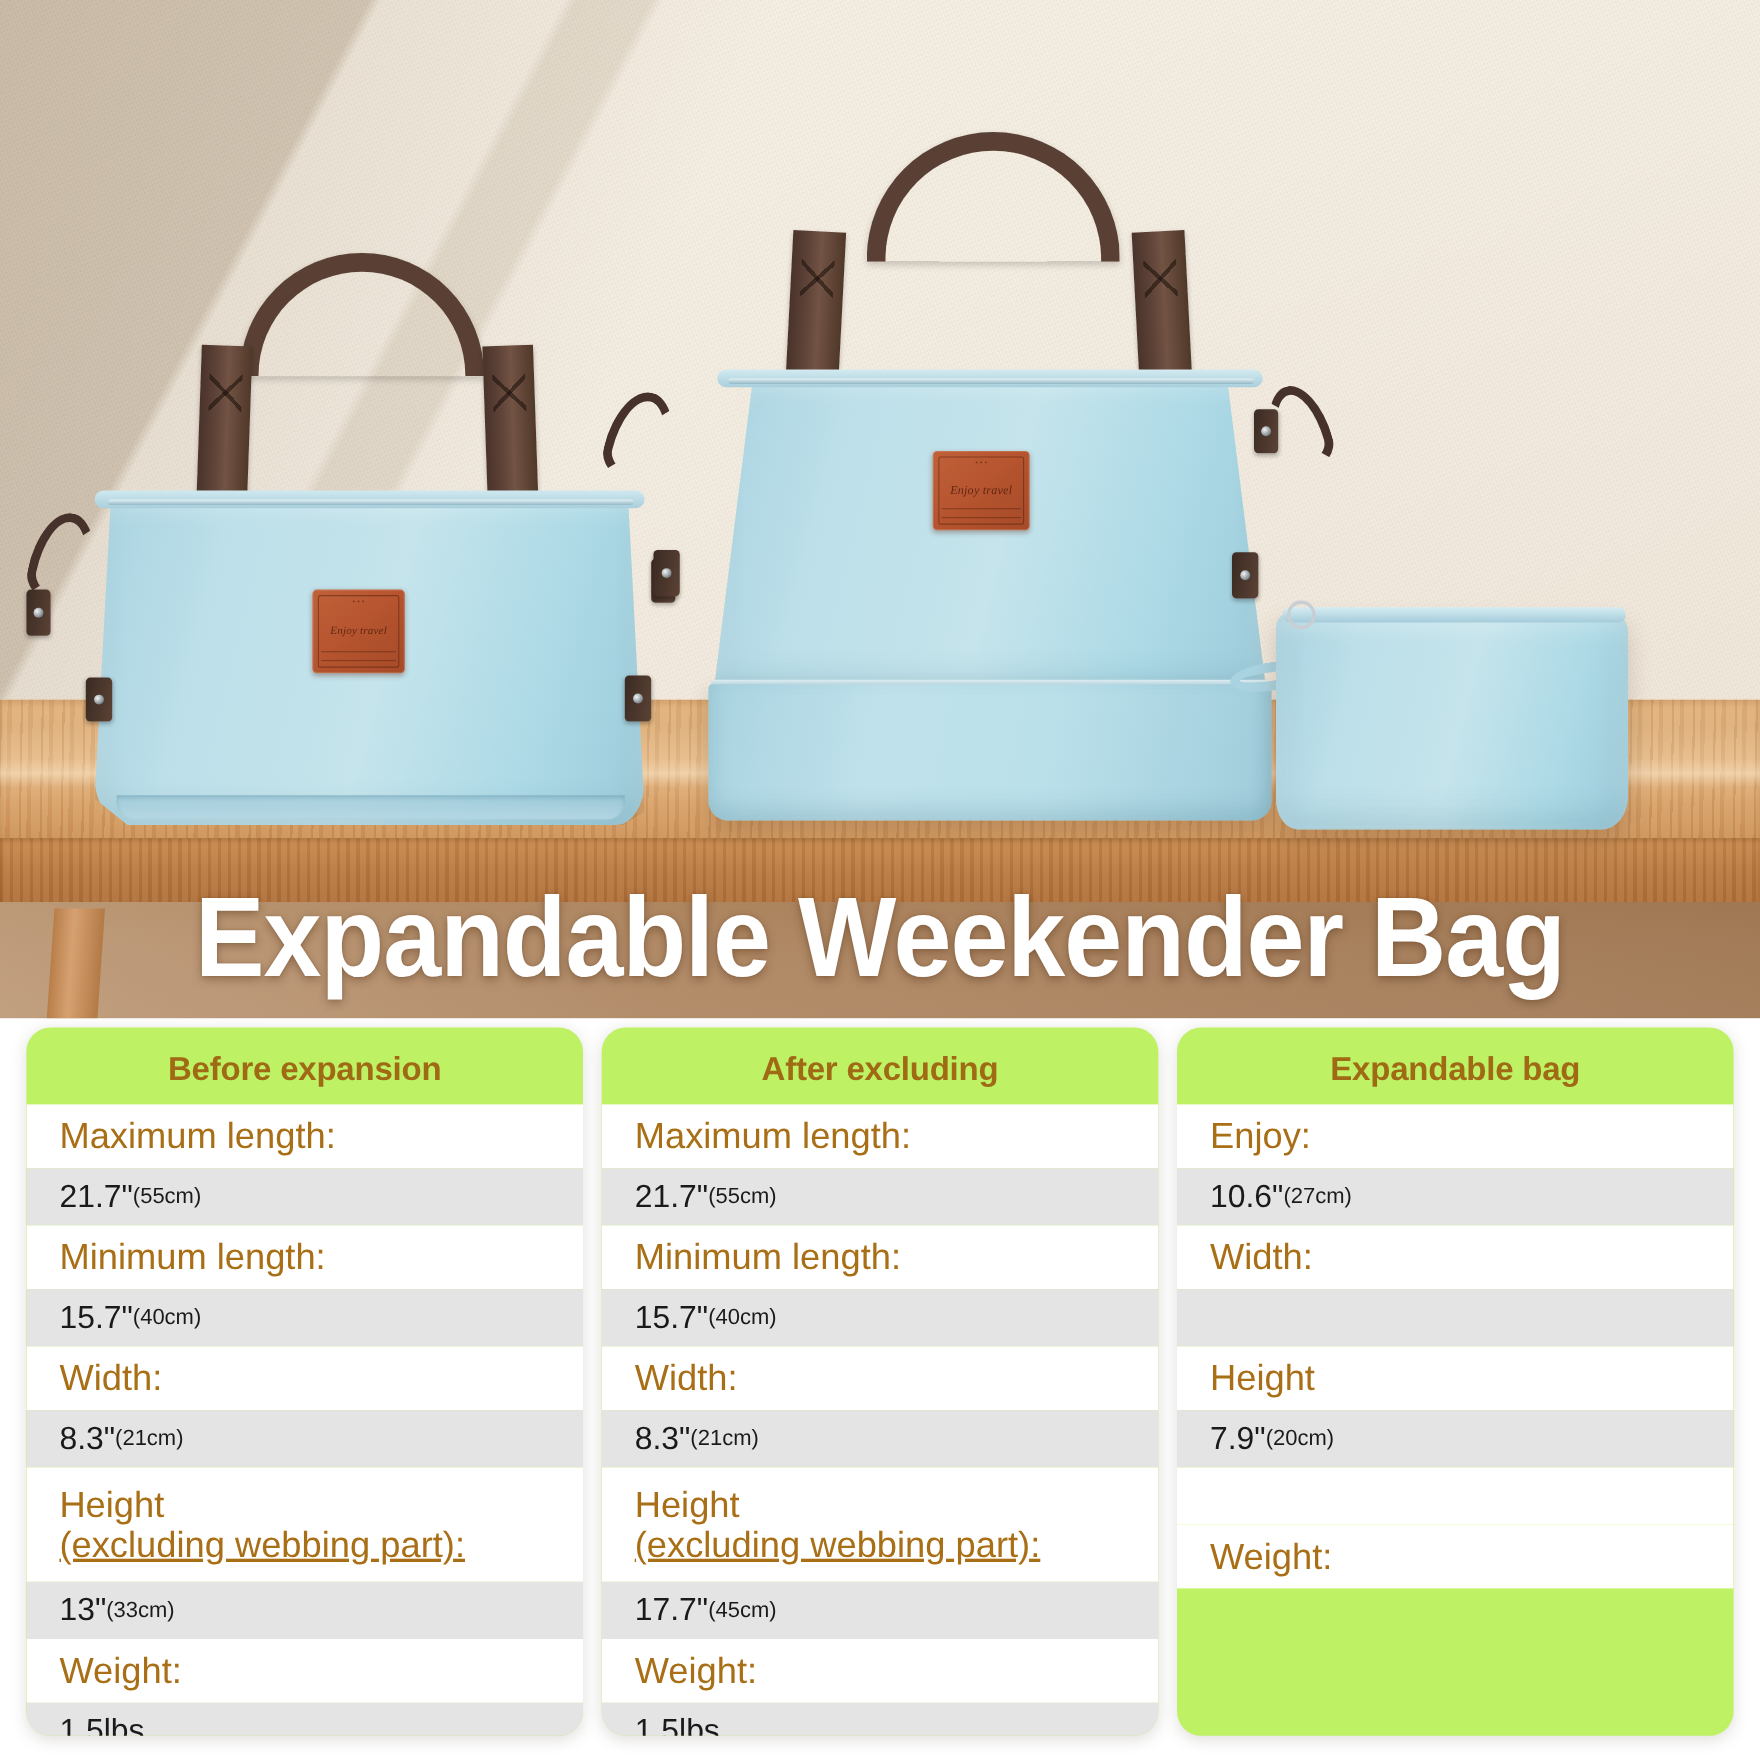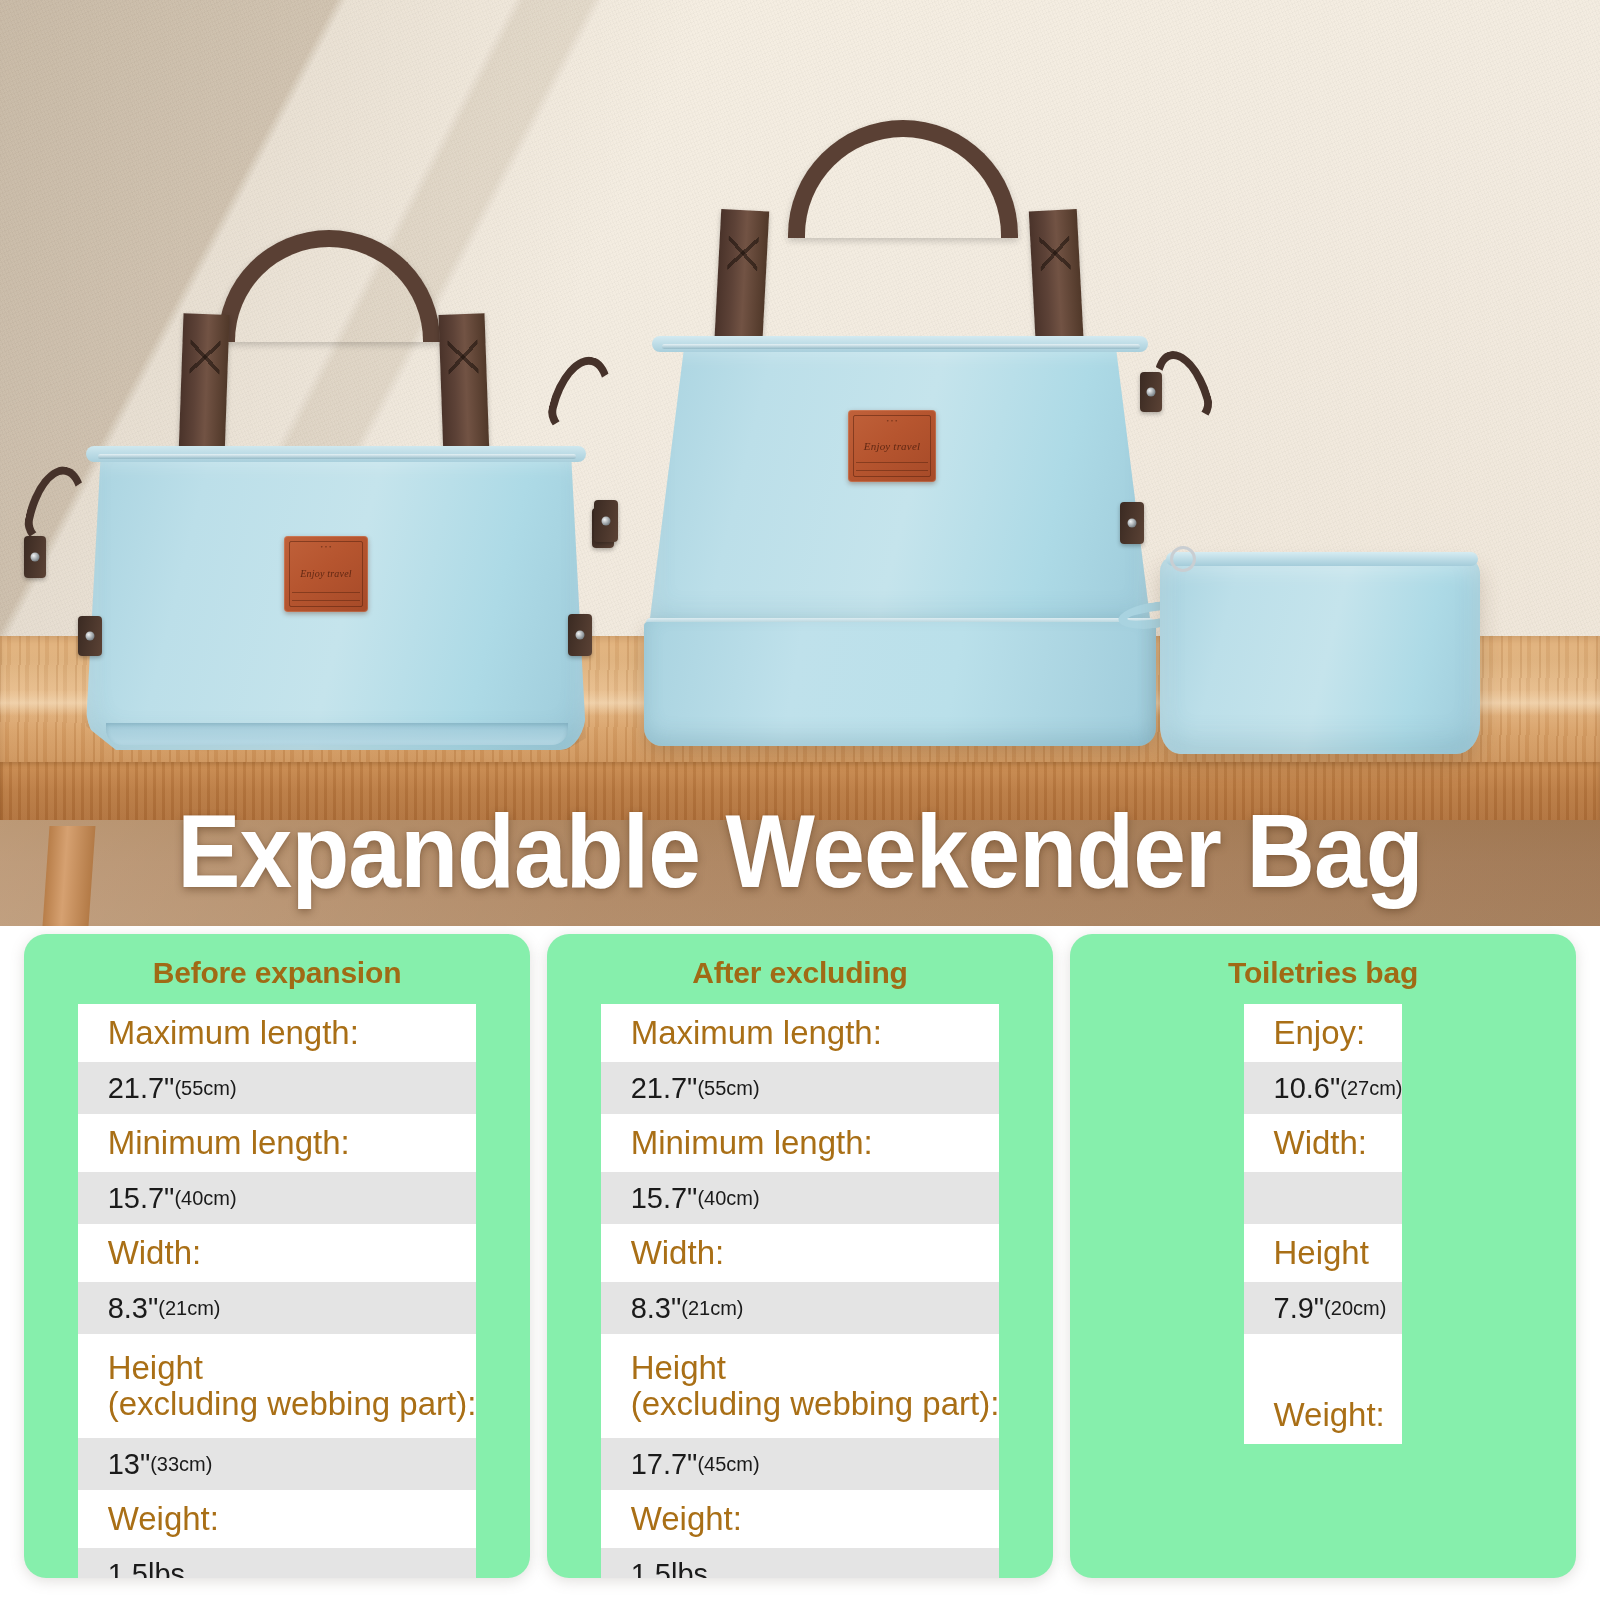--- a/index.html
+++ b/index.html
@@ -280,28 +280,27 @@
     position: absolute;
     left: 0; top: 926px;
     width: 1600px; height: 674px;
     background: #ffffff;
     display: flex;
     gap: 17px;
     padding: 8px 24px 22px 24px;
   }
   .card {
     flex: 1 1 0;
-    background: #86efac;
+    background: #bef264;
     border-radius: 22px;
     box-shadow: 0 3px 14px rgba(120,110,100,0.22);
     overflow: hidden;
     position: relative;
     display: flex;
     flex-direction: column;
-    align-items: center;
   }
   .card-title {
     text-align: center;
     color: #a06a15;
     font-weight: bold;
     font-size: 30px;
     padding: 22px 6px 14px 6px;
     letter-spacing: -0.2px;
   }
   .rows { flex: 1 1 auto; }
@@ -315,21 +314,21 @@
     background: #ffffff;
     color: #a96f16;
     font-size: 33px;
     min-height: 58px;
     line-height: 1.1;
     padding-top: 4px;
     padding-bottom: 4px;
   }
   .row.label.two-line { min-height: 104px; }
   .row.label .lbl-wrap { display:block; }
-  .row.label .l2 { display:block; }
+  .row.label .l2 { display:block;text-decoration:underline; }
   .row.value {
     background: #e4e4e4;
     color: #1a1a1a;
     font-size: 29px;
     min-height: 52px;
   }
   .row.value .num { font-size: 29px; }
   .row.value .cm { font-size: 20px; }
   .row.value.empty { min-height: 52px; }
 
@@ -468,21 +467,21 @@
           </div>
         <div class="row label">Weight:</div>
         <div class="row value">
             <span class="num">1.5lbs</span>
             <span class="cm"></span>
           </div>
       </div>
     </div>
 
     <div class="card">
-      <div class="card-title">Toiletries bag</div>
+      <div class="card-title">Expandable bag</div>
       <div class="rows">
         <div class="row label">Enjoy:</div>
         <div class="row value">
             <span class="num">10.6"</span>
             <span class="cm">(27cm)</span>
           </div>
         <div class="row label">Width:</div>
         <div class="row value empty">
             <span class="num"></span>
             <span class="cm"></span>

